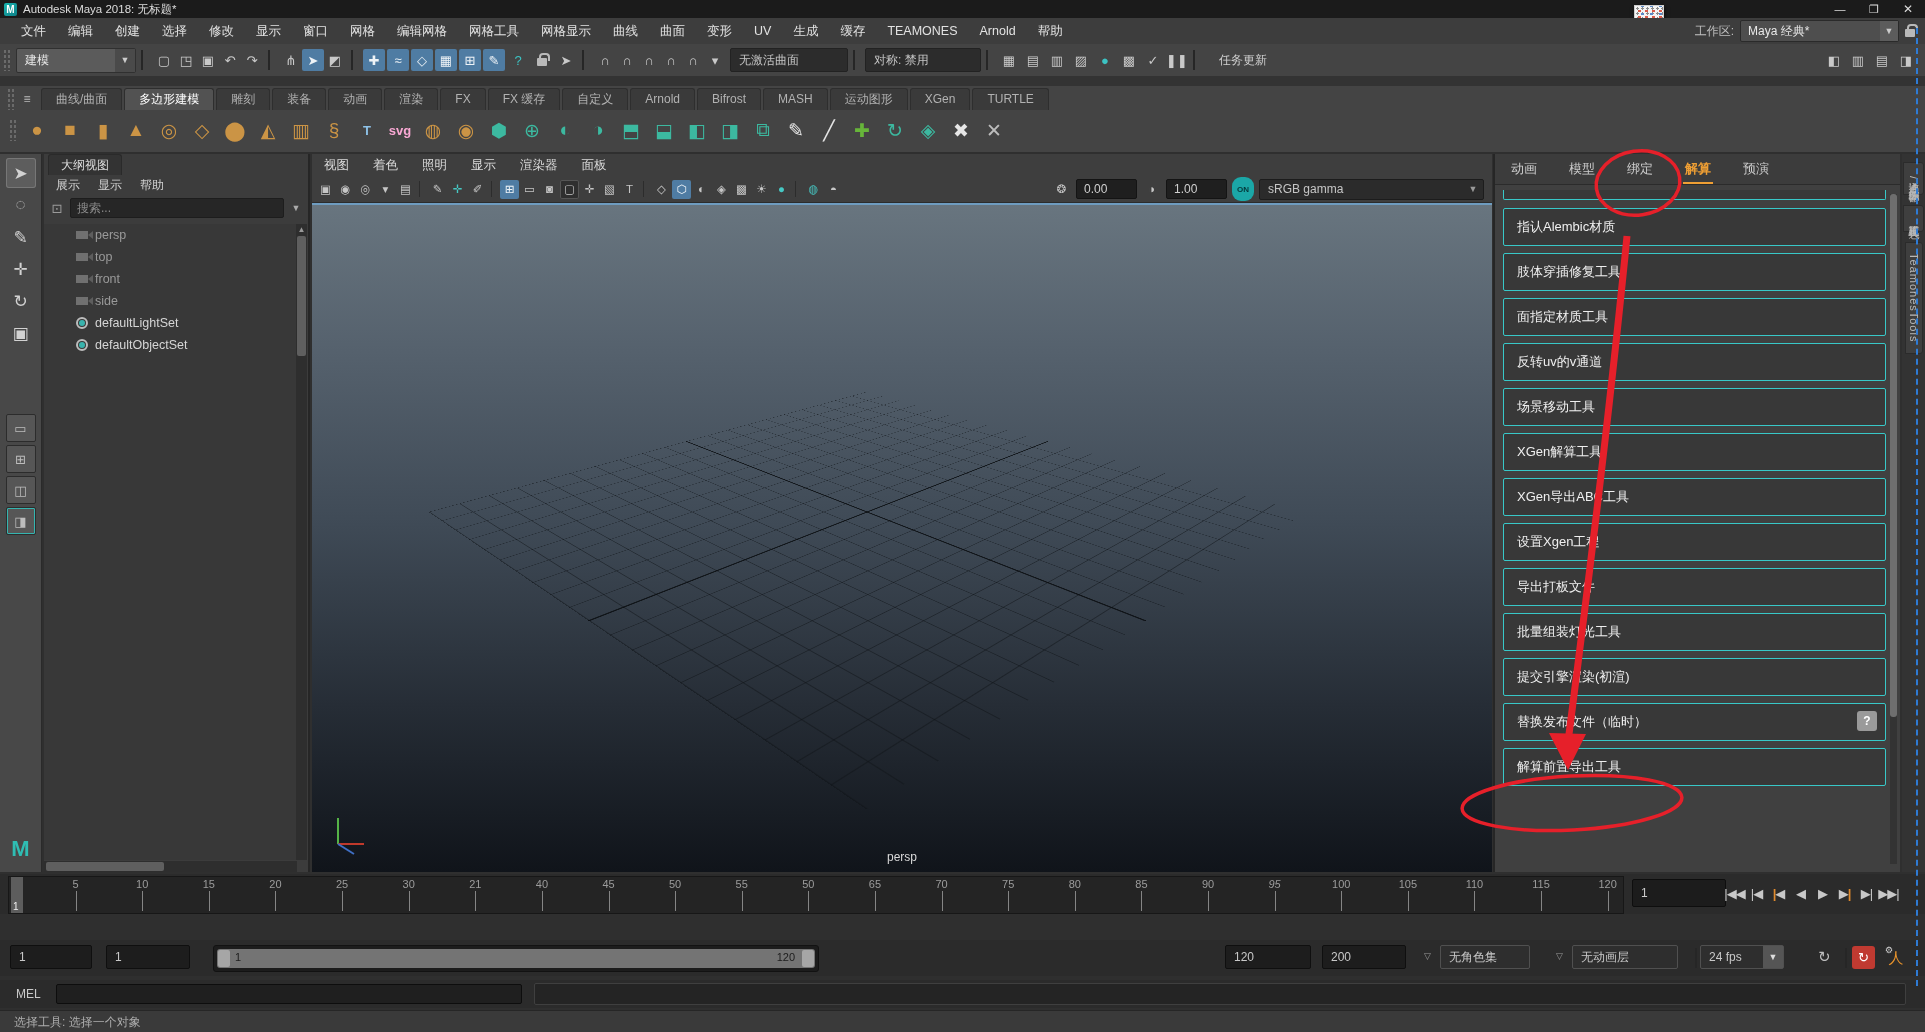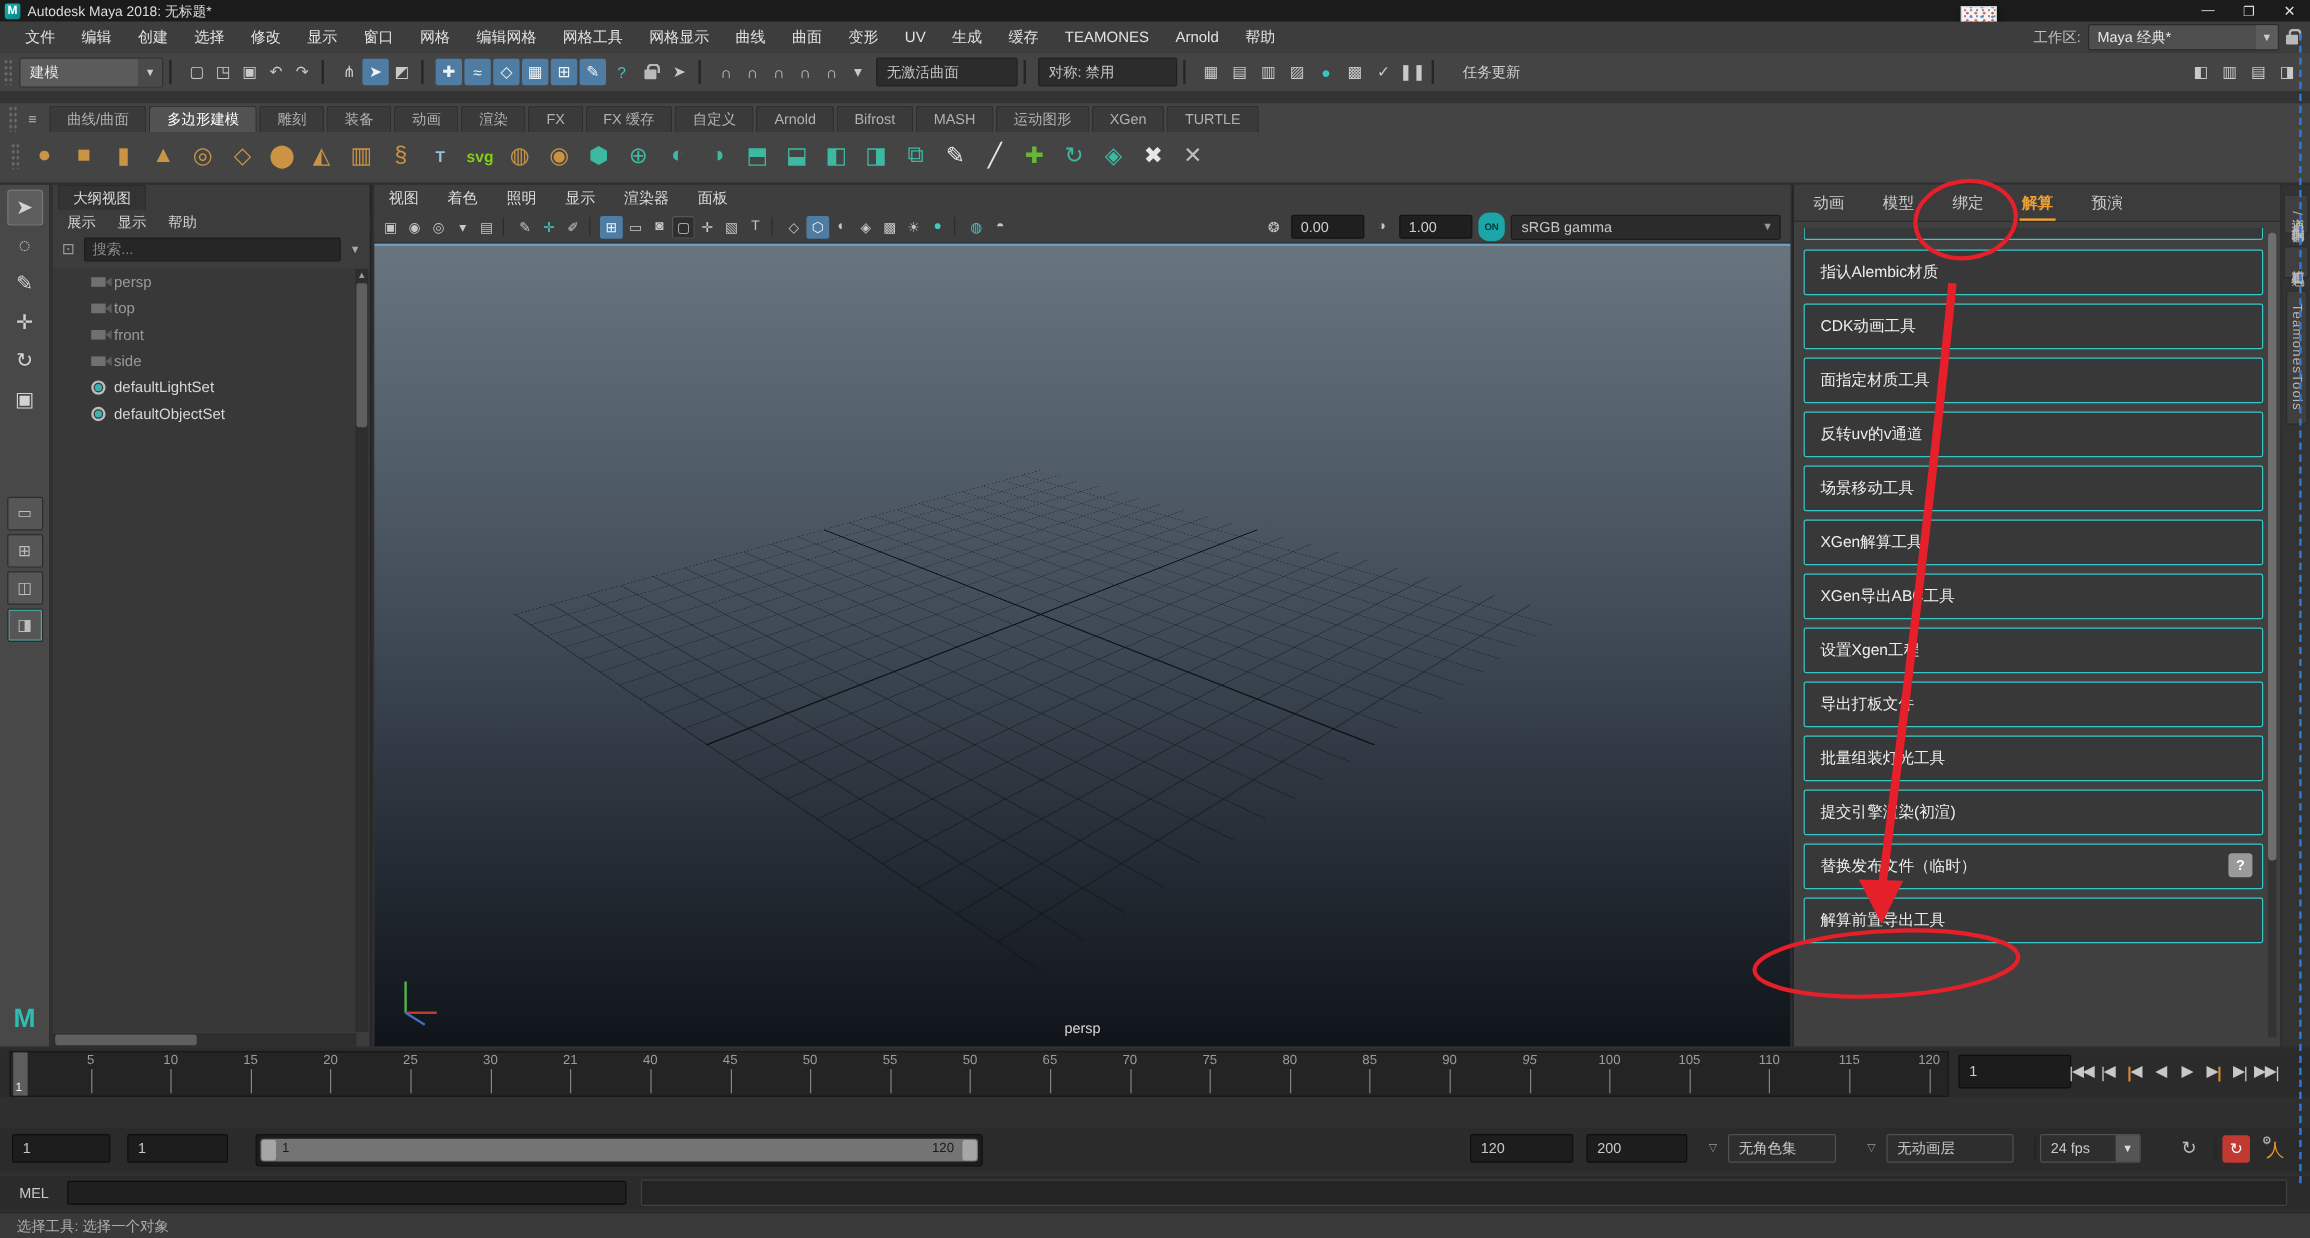--- a/index.html
+++ b/index.html
@@ -321,21 +321,21 @@
         <span class="shelf-icon" style="color: rgb(203, 148, 69);">■</span>
         <span class="shelf-icon" style="color: rgb(203, 148, 69);">▮</span>
         <span class="shelf-icon" style="color: rgb(203, 148, 69);">▲</span>
         <span class="shelf-icon" style="color: rgb(203, 148, 69);">◎</span>
         <span class="shelf-icon" style="color: rgb(203, 148, 69);">◇</span>
         <span class="shelf-icon" style="color: rgb(203, 148, 69);">⬤</span>
         <span class="shelf-icon" style="color: rgb(203, 148, 69);">◭</span>
         <span class="shelf-icon" style="color: rgb(203, 148, 69);">▥</span>
         <span class="shelf-icon" style="color: rgb(203, 148, 69);">§</span>
         <span class="shelf-icon badge" style="color: rgb(142, 194, 232); font-size: 13px; font-weight: bold;">T</span>
-        <span class="shelf-icon badge" style="color: #84cc16; font-size: 13px; font-weight: bold;">svg</span>
+        <span class="shelf-icon badge" style="color: #f9a8d4; font-size: 13px; font-weight: bold;">svg</span>
         <span class="shelf-icon" style="color: rgb(203, 148, 69);">◍</span>
         <span class="shelf-icon" style="color: rgb(203, 148, 69);">◉</span>
         <span class="shelf-icon" style="color: rgb(60, 185, 160);">⬢</span>
         <span class="shelf-icon" style="color: rgb(60, 185, 160);">⊕</span>
         <span class="shelf-icon" style="color: rgb(60, 185, 160);">◐</span>
         <span class="shelf-icon" style="color: rgb(60, 185, 160);">◑</span>
         <span class="shelf-icon" style="color: rgb(60, 185, 160);">⬒</span>
         <span class="shelf-icon" style="color: rgb(60, 185, 160);">⬓</span>
         <span class="shelf-icon" style="color: rgb(60, 185, 160);">◧</span>
         <span class="shelf-icon" style="color: rgb(60, 185, 160);">◨</span>
@@ -490,21 +490,21 @@
           <span class="rp-tab">绑定</span>
           <span class="rp-tab active">解算</span>
           <span class="rp-tab">预演</span>
         </div>
       <div id="rp-list">
         <div class="rp-sliver"></div>
           <div class="rp-btn">
             <span>指认Alembic材质</span>
           </div>
           <div class="rp-btn">
-            <span>CDK动画工具</span>
+            <span>肢体穿插修复工具</span>
           </div>
           <div class="rp-btn">
             <span>面指定材质工具</span>
           </div>
           <div class="rp-btn">
             <span>反转uv的v通道</span>
           </div>
           <div class="rp-btn">
             <span>场景移动工具</span>
           </div>

